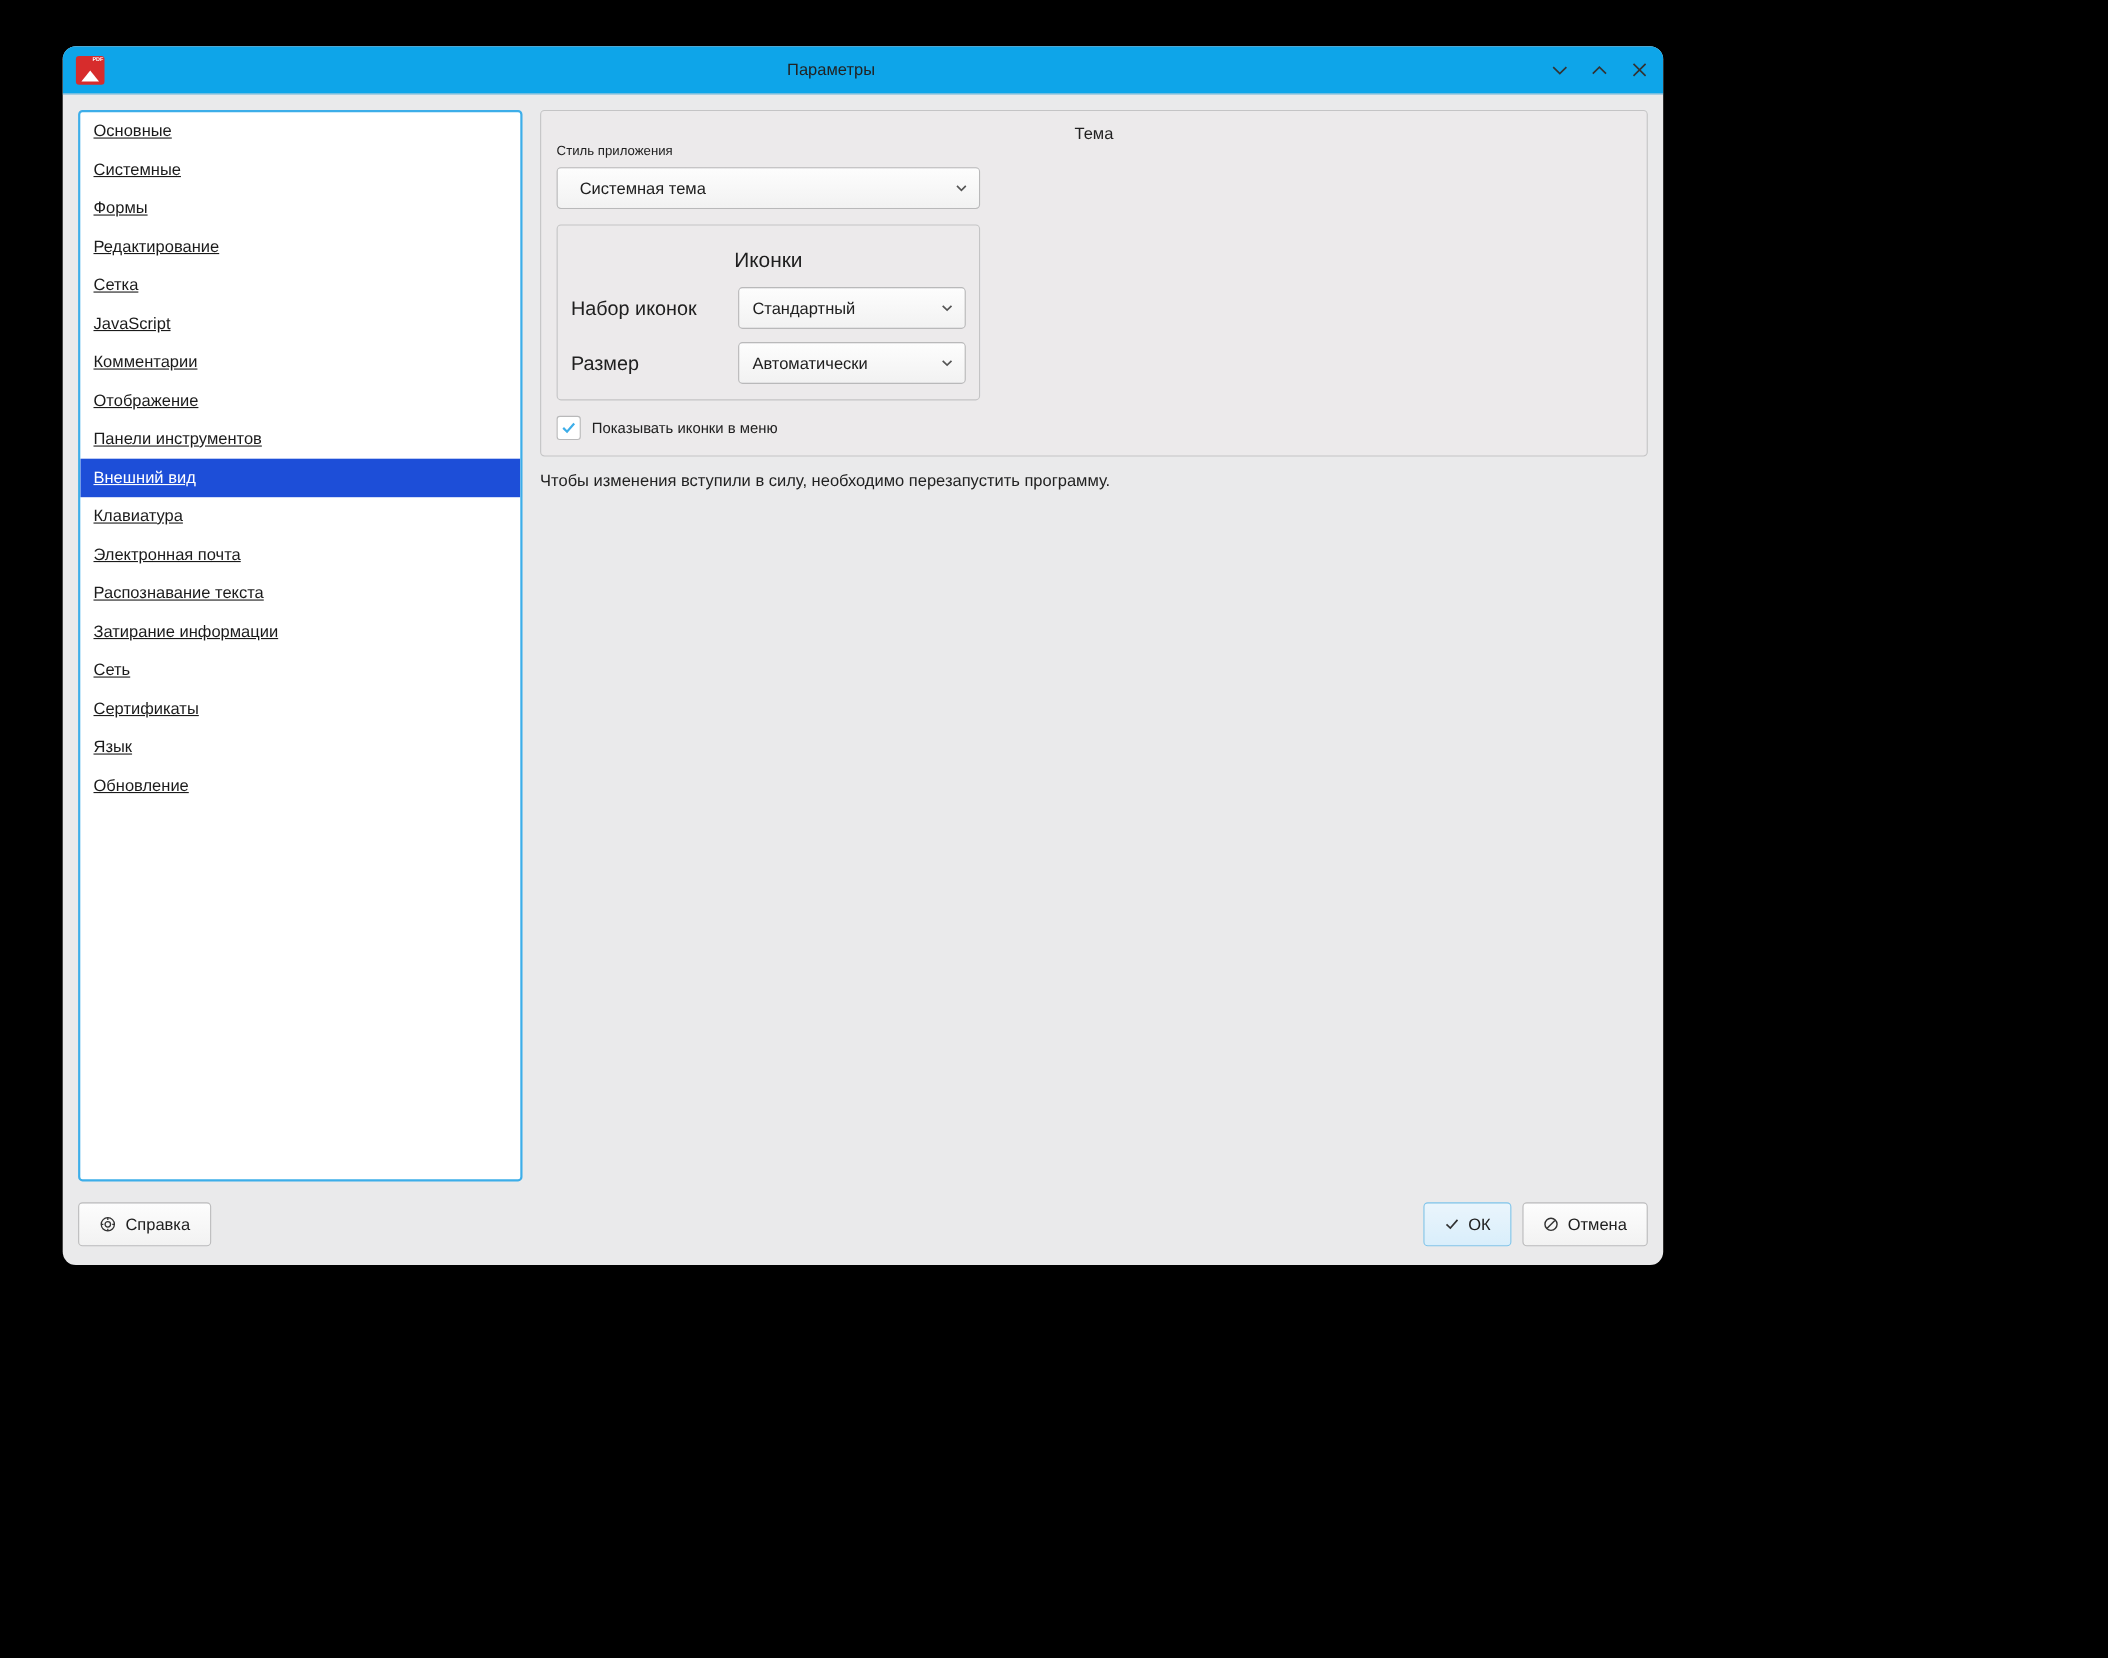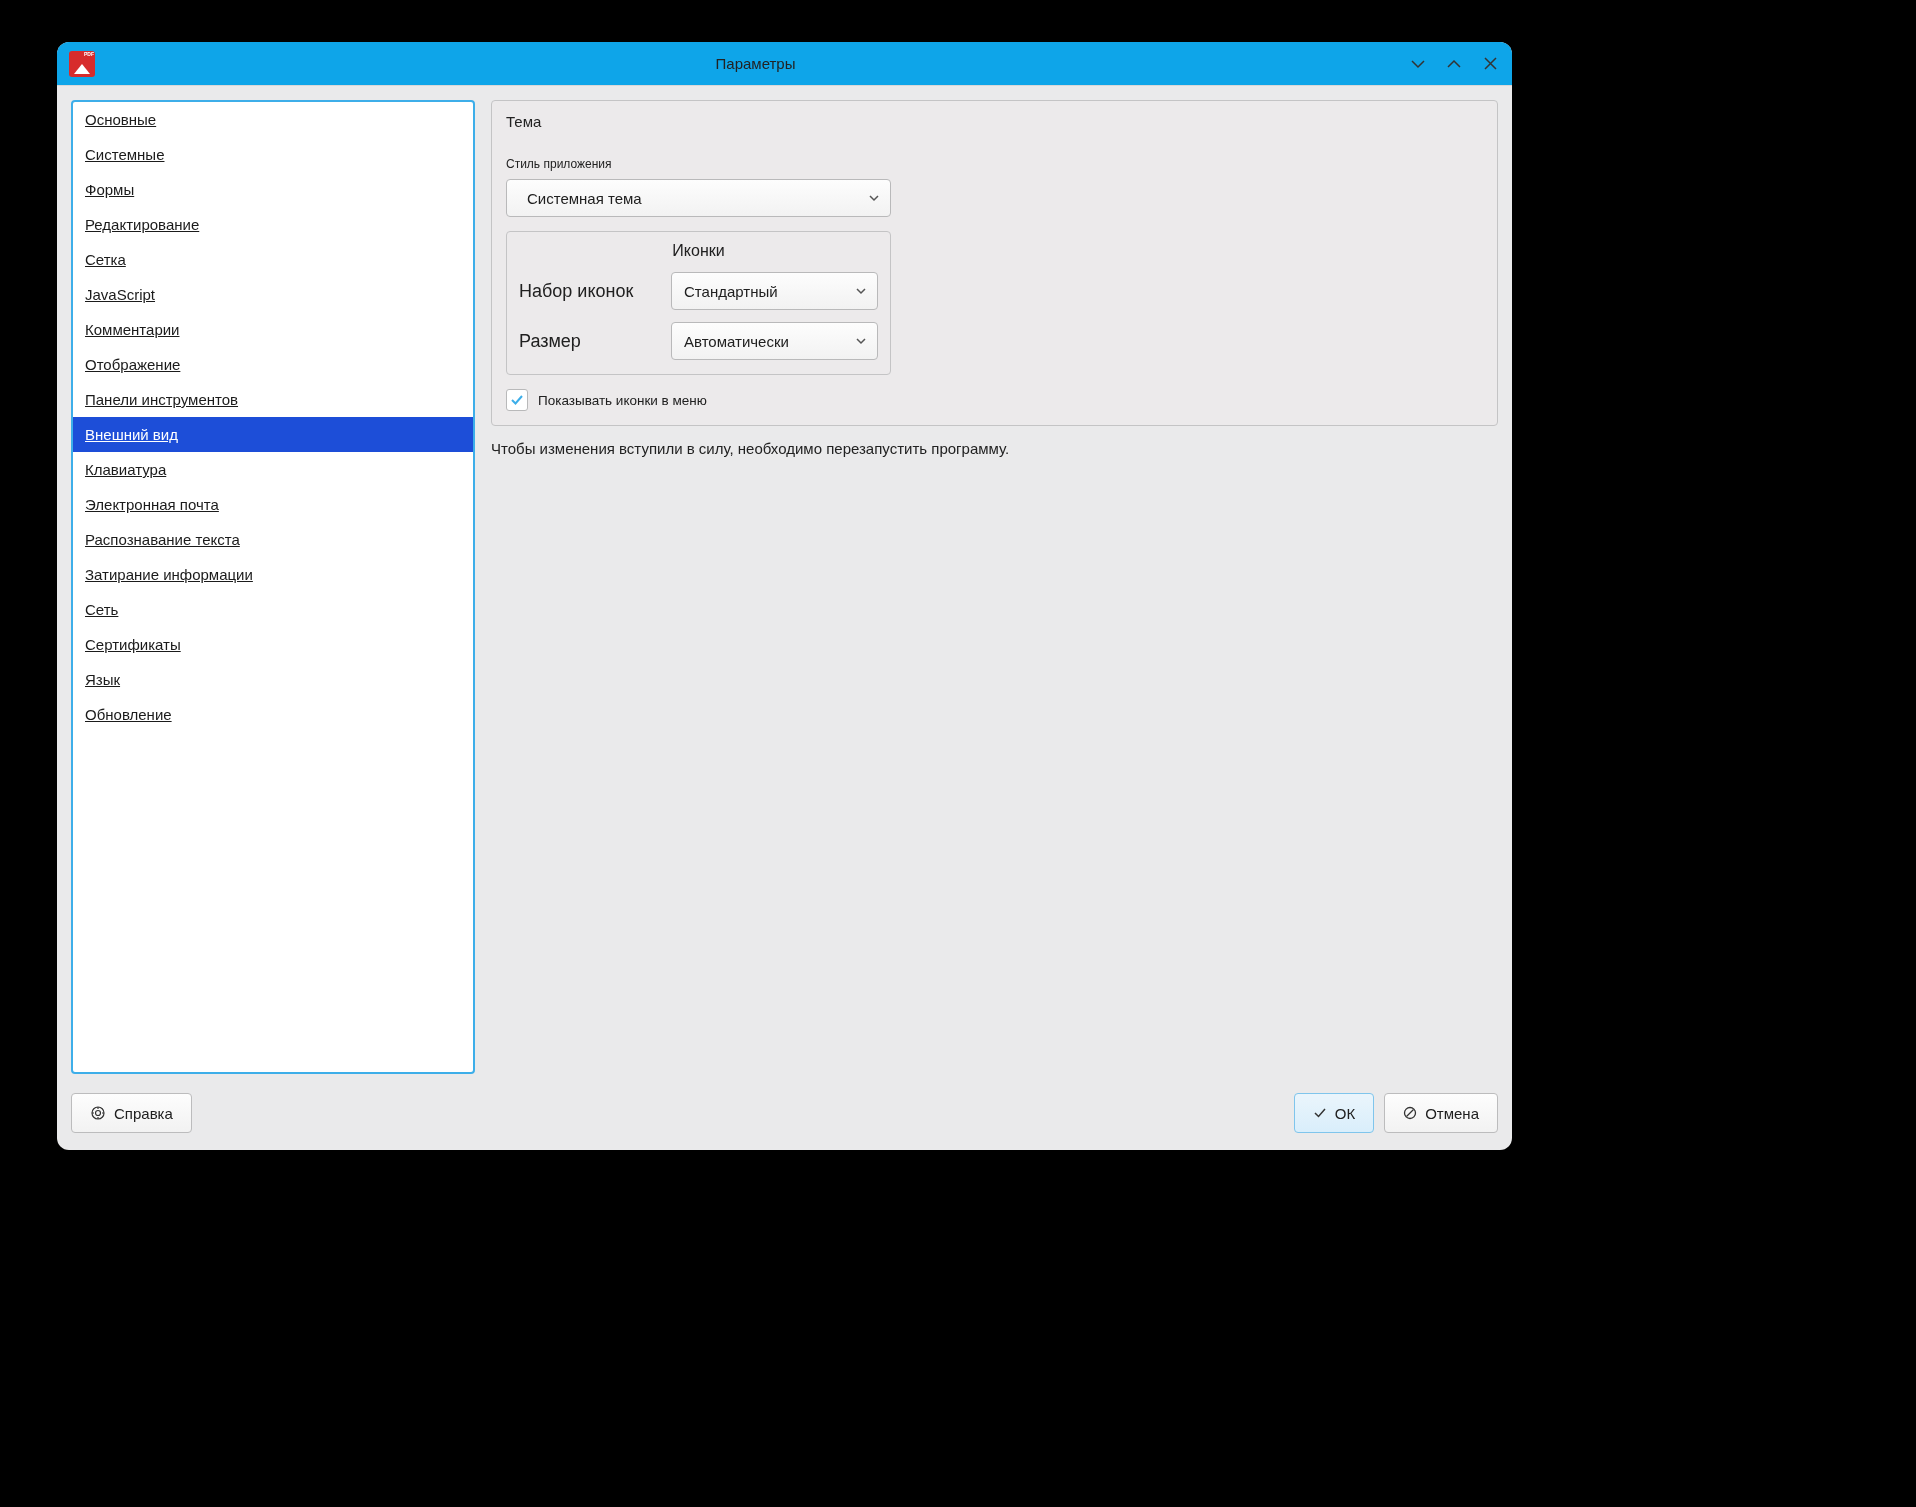--- a/index.html
+++ b/index.html
@@ -118,23 +118,23 @@
       flex-direction: column;
       gap: 14px;
     }
     .group {
       border: 1px solid #c4c4c5;
       border-radius: 4px;
       padding: 12px 14px 14px 14px;
       background: #eceaeb;
     }
     .group-title {
-      text-align: left;
-      font-size: 15px;
-      margin-bottom: 27px;
+      text-align: center;
+      font-size: 15px;
+      margin-bottom: 0;
       color: #222;
     }
     .label {
       font-size: 12px;
       margin-bottom: 8px;
       color: #222;
     }
     .select {
       display: inline-flex;
       align-items: center;
@@ -154,22 +154,23 @@
     }
     .icons-group {
       border: 1px solid #c4c4c5;
       border-radius: 4px;
       padding: 10px 12px 14px 12px;
       margin-top: 14px;
       width: 385px;
     }
     .icons-title {
       text-align: center;
-      font-size: 16px;
+      font-size: 19px;
       margin-bottom: 12px;
+      margin-top: 12px;
     }
     .row {
       display: flex;
       align-items: center;
       gap: 12px;
       margin-bottom: 12px;
     }
     .row:last-child { margin-bottom: 0; }
     .row-label {
       width: 140px;

